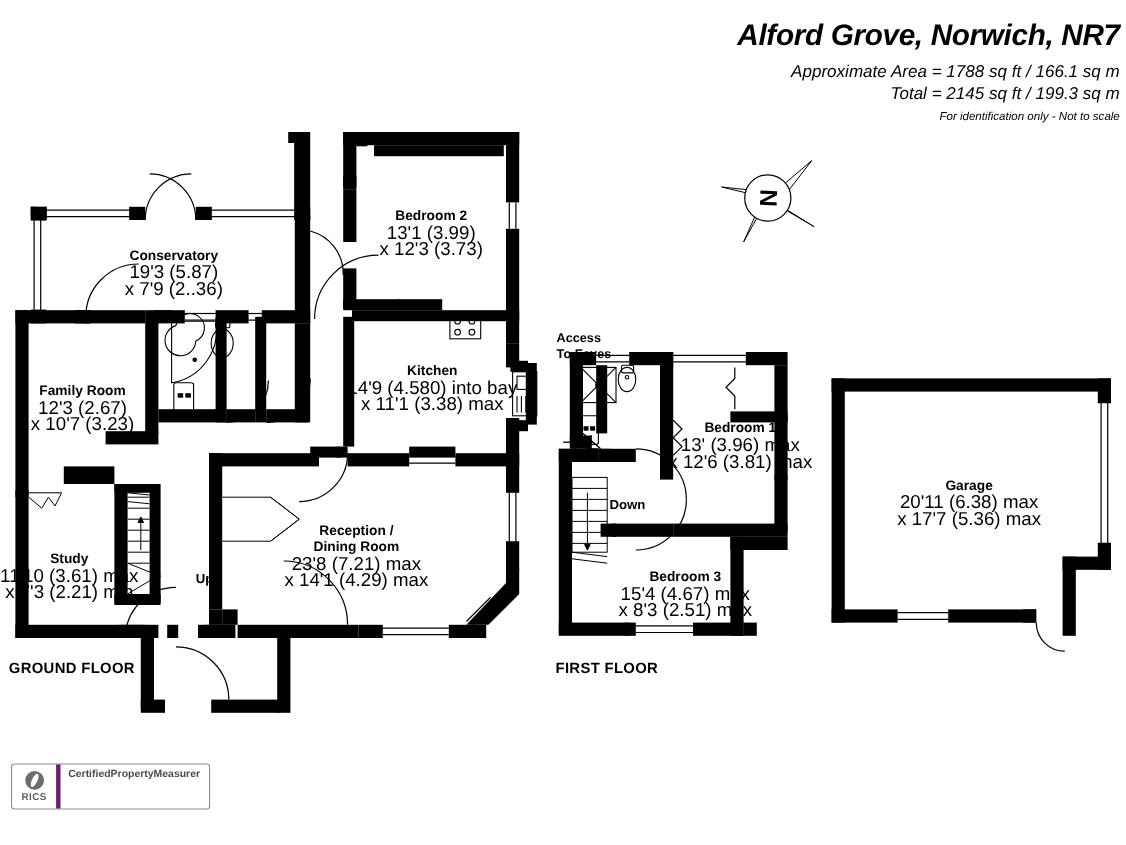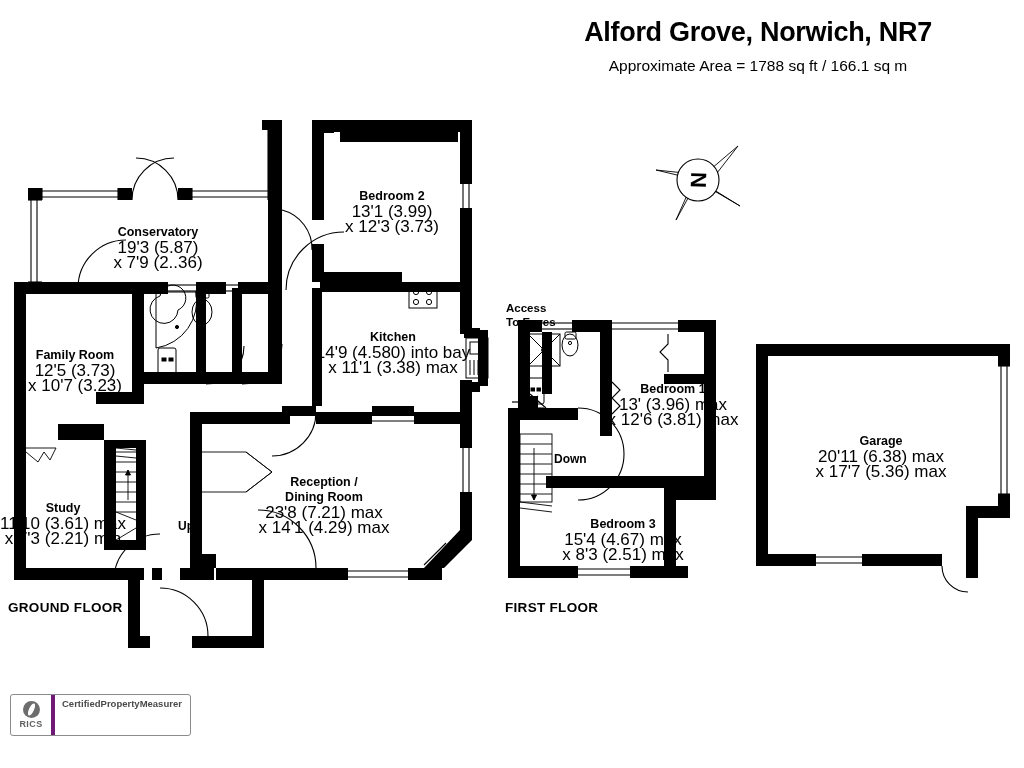--- a/index.html
+++ b/index.html
@@ -15,22 +15,23 @@
     font-family: "Liberation Sans", sans-serif;
     color: #000000;
     overflow: hidden;
   }
 
   
   #header {
     position: absolute;
     right: 6px;
     top: 16px;
-    text-align: center;
+    text-align: right;
     width: 520px;
+    font-style: italic;
   }
   #title {
     font-size: 27px;
     font-weight: bold;
     letter-spacing: -0.3px;
     line-height: 32px;
     margin-bottom: 8px;
   }
   .area-line {
     font-size: 15.5px;
@@ -164,20 +165,22 @@
     font-size: 9.3px;
     line-height: 12.6px;
   }
 </style>
 </head>
 <body>
 
 <div id="header">
   <div id="title">Alford Grove, Norwich, NR7</div>
   <div class="area-line">Approximate Area = 1788 sq ft / 166.1 sq m</div>
+  <div class="area-line">Total = 2145 sq ft / 199.3 sq m</div>
+  <div id="ident-note">For identification only - Not to scale</div>
 </div>
 
 <svg id="plan" viewBox="0 0 1024 768">
   <g fill="#000000" stroke="none">
 
     <rect x="28" y="188" width="14" height="12"></rect>
 
     <rect x="28" y="188" width="14" height="12"></rect>
     <rect x="118" y="188" width="14" height="12"></rect>
     <rect x="178" y="188" width="14" height="12"></rect>
@@ -518,21 +521,21 @@
 </svg>
 
 <div class="room" style="left:158px; top:225px;">
   <div class="rname">Conservatory</div>
   <div class="rdim">19'3 (5.87)</div>
   <div class="rdim">x 7'9 (2..36)</div>
 </div>
 
 <div class="room" style="left:75px; top:348px;">
   <div class="rname">Family Room</div>
-  <div class="rdim">12'5 (3.73)</div>
+  <div class="rdim">12'3 (2.67)</div>
   <div class="rdim">x 10'7 (3.23)</div>
 </div>
 
 <div class="room" style="left:63px; top:501px;">
   <div class="rname">Study</div>
   <div class="rdim">11'10 (3.61) max</div>
   <div class="rdim">x 7'3 (2.21) min</div>
 </div>
 
 <div class="room" style="left:324px; top:475px;">

